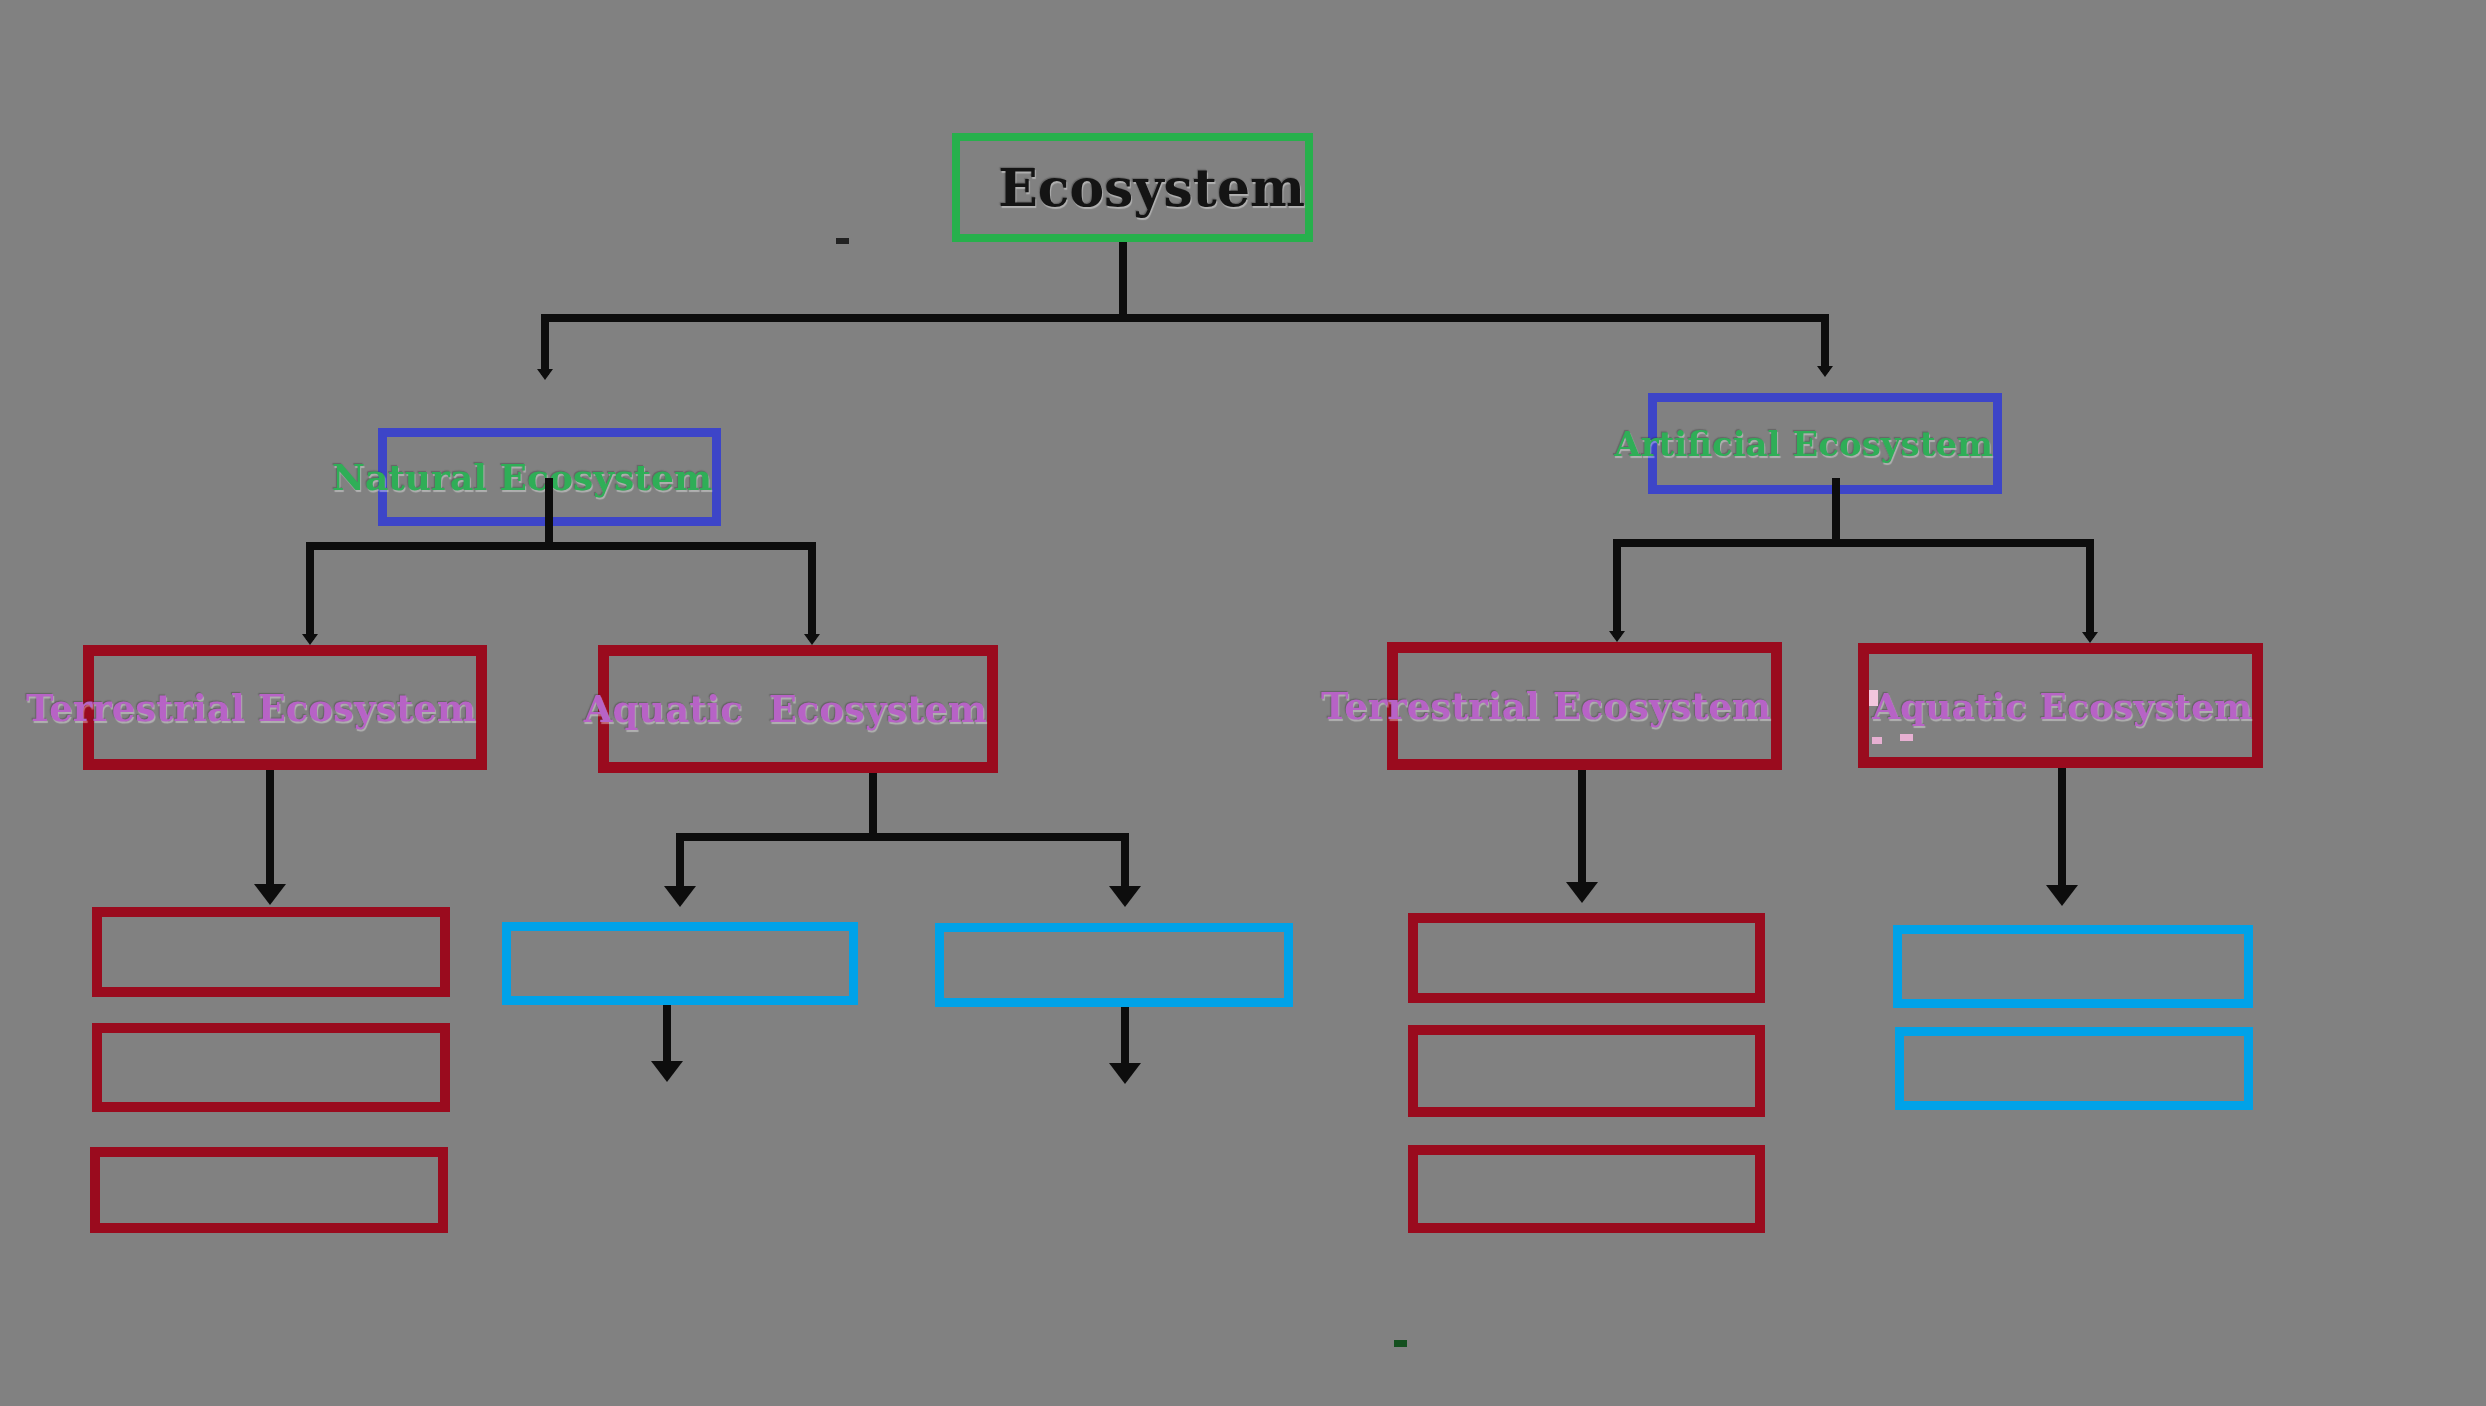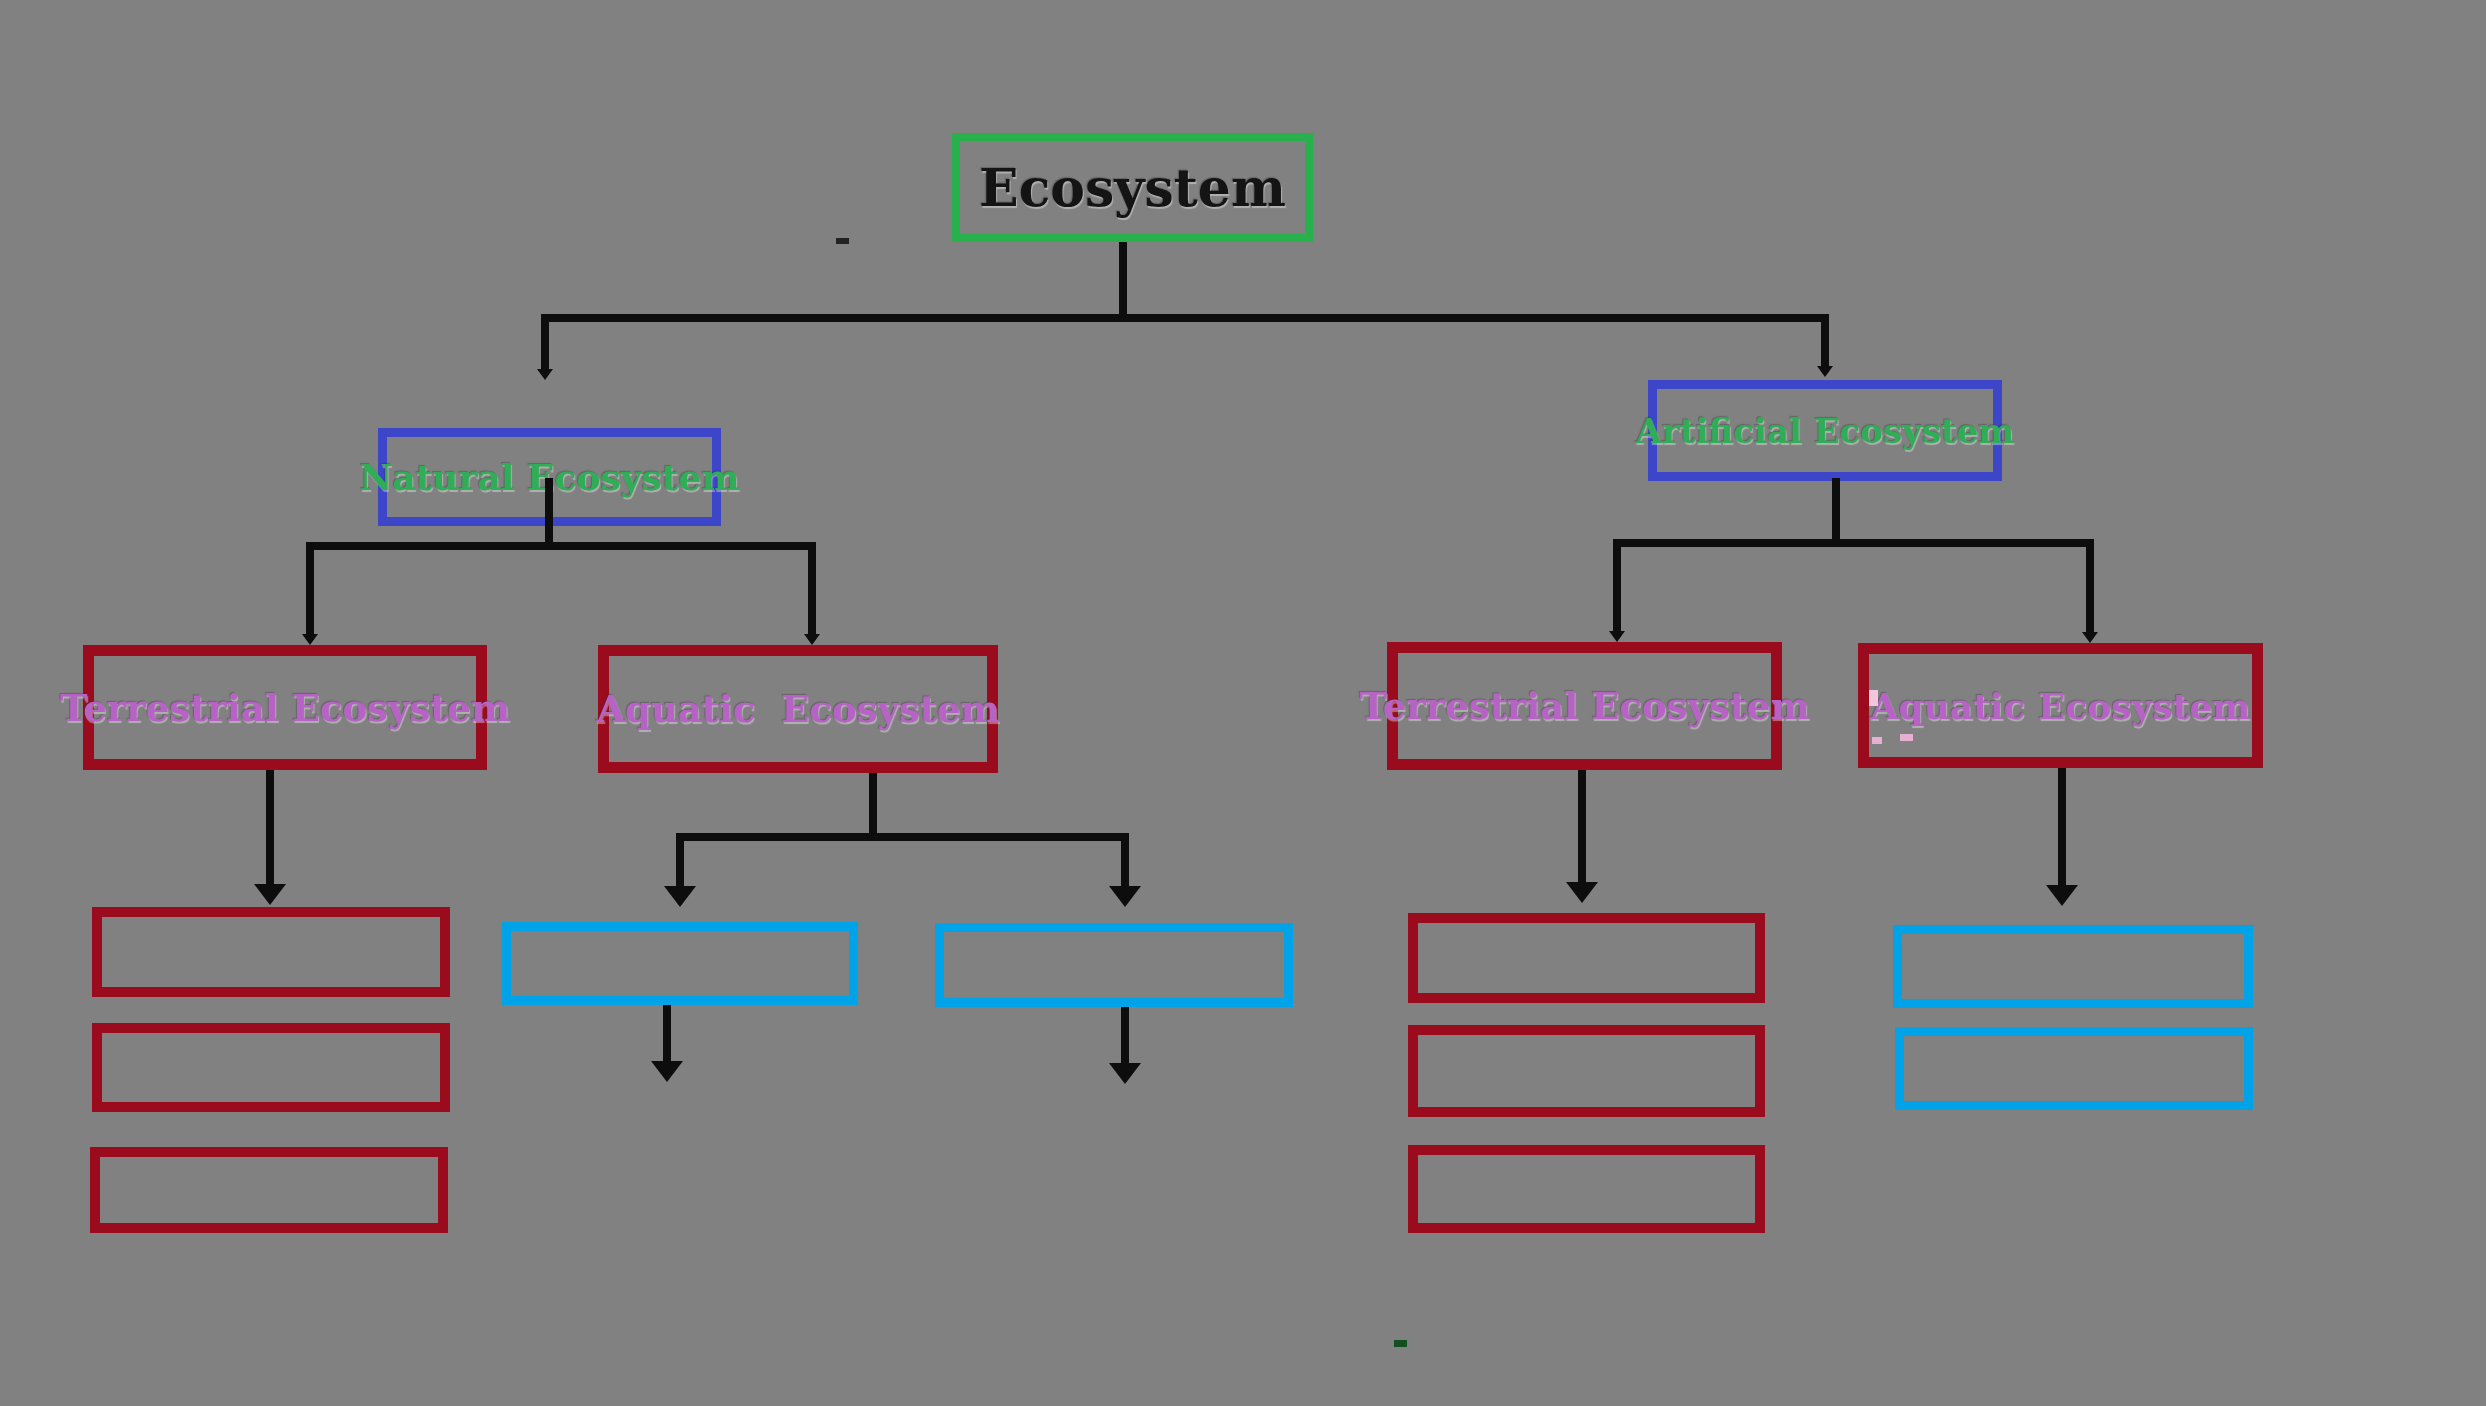--- a/index.html
+++ b/index.html
@@ -8,21 +8,21 @@
     background:#818181;
     position:relative;
     overflow:hidden;
     font-family:"DejaVu Serif","Liberation Serif",serif;
   }
   #diagram{position:absolute;left:0;top:0;width:2486px;height:1406px;}
   .node{
     position:absolute;
     border-style:solid;
     box-sizing:border-box;
-    display:flex;align-items:center;justify-content:center;
+    display:flex;align-items:center;justify-content:flex-end;
   }
   .label{
     font-weight:bold;
     white-space:pre;
     letter-spacing:0px;
     text-shadow:1px 2px 1px rgba(255,255,255,0.38), -1px -1px 1px rgba(50,50,50,0.35);
   }
   .line{position:absolute;background:#0d0d0d;}
   .arrowhead{position:absolute;width:0;height:0;}
   .artifact{position:absolute;}
@@ -30,21 +30,21 @@
 </head>
 <body>
 
 <div id="diagram">
     <div class="node" style="left: 952px; top: 133px; width: 361px; height: 109px; border-width: 8px; border-color: rgb(39, 176, 76);">
       <span class="label" style="color: rgb(20, 20, 20); font-size: 52px;">Ecosystem</span>
     </div>
     <div class="node" style="left: 378px; top: 380px; width: 343px; height: 98px; border-width: 9px; border-color: rgb(61, 69, 200); margin-top: 48px;">
       <span class="label" style="color: rgb(47, 174, 87); font-size: 36px;">Natural Ecosystem</span>
     </div>
-    <div class="node" style="left: 1648px; top: 380px; width: 354px; height: 101px; border-width: 9px; border-color: rgb(61, 69, 200);">
+    <div class="node" style="left: 1648px; top: 393px; width: 354px; height: 101px; border-width: 9px; border-color: rgb(61, 69, 200);">
       <span class="label" style="color: rgb(47, 174, 87); font-size: 34px;">Artificial Ecosystem</span>
     </div>
     <div class="node" style="left: 83px; top: 645px; width: 404px; height: 125px; border-width: 11px; border-color: rgb(154, 11, 30);">
       <span class="label" style="color: rgb(183, 99, 198); font-size: 37px;">Terrestrial Ecosystem</span>
     </div>
     <div class="node" style="left: 598px; top: 645px; width: 400px; height: 128px; border-width: 11px; border-color: rgb(154, 11, 30);">
       <span class="label" style="color: rgb(183, 99, 198); font-size: 37px;">Aquatic  Ecosystem</span>
     </div>
     <div class="node" style="left: 1387px; top: 642px; width: 395px; height: 128px; border-width: 11px; border-color: rgb(154, 11, 30);">
       <span class="label" style="color: rgb(183, 99, 198); font-size: 37px;">Terrestrial Ecosystem</span>

